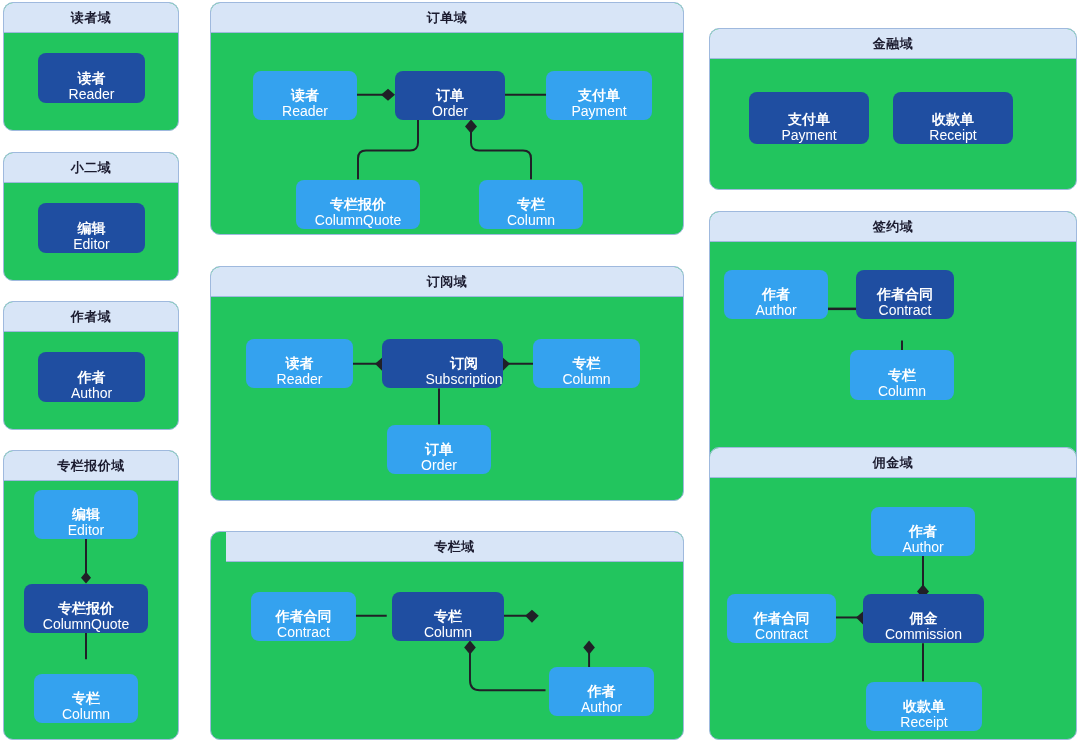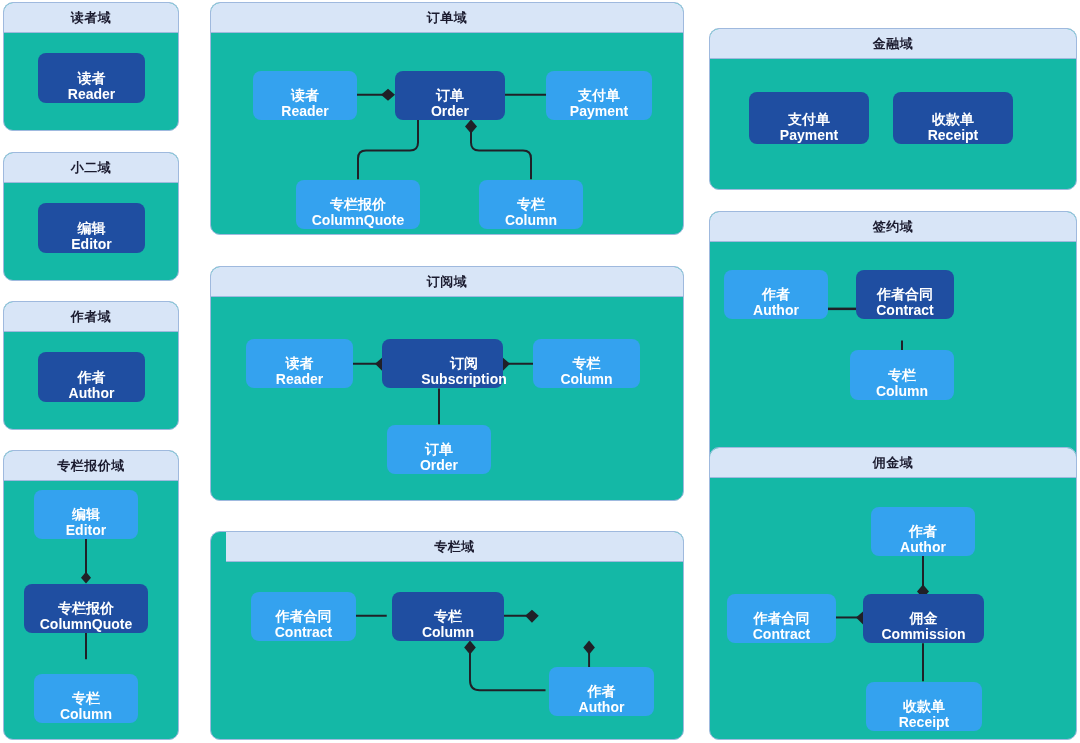--- a/index.html
+++ b/index.html
@@ -17,21 +17,21 @@
   #canvas {
     position: relative;
     width: 1080px;
     height: 743px;
   }
 
   
   .panel {
     position: absolute;
     box-sizing: border-box;
-    background: #14b8a6;
+    background: #22c55e;
     border: 1px solid #9fb9de;
     border-radius: 10px;
     overflow: hidden;
   }
   .panel-header {
     box-sizing: border-box;
     height: 30px;
     line-height: 29px;
     text-align: center;
     background: #d8e5f7;
@@ -60,21 +60,21 @@
     text-align: center;
     line-height: 1.18;
     z-index: 3;
   }
   .node .cn {
     font-size: 14px;
     font-weight: bold;
   }
   .node .en {
     font-size: 14px;
-    font-weight: bold;
+    font-weight: normal;
   }
   .node.light {
     background: #34a2ef;
   }
   .node.dark {
     background: #1f4ea1;
   }
 
   
   .edges {

